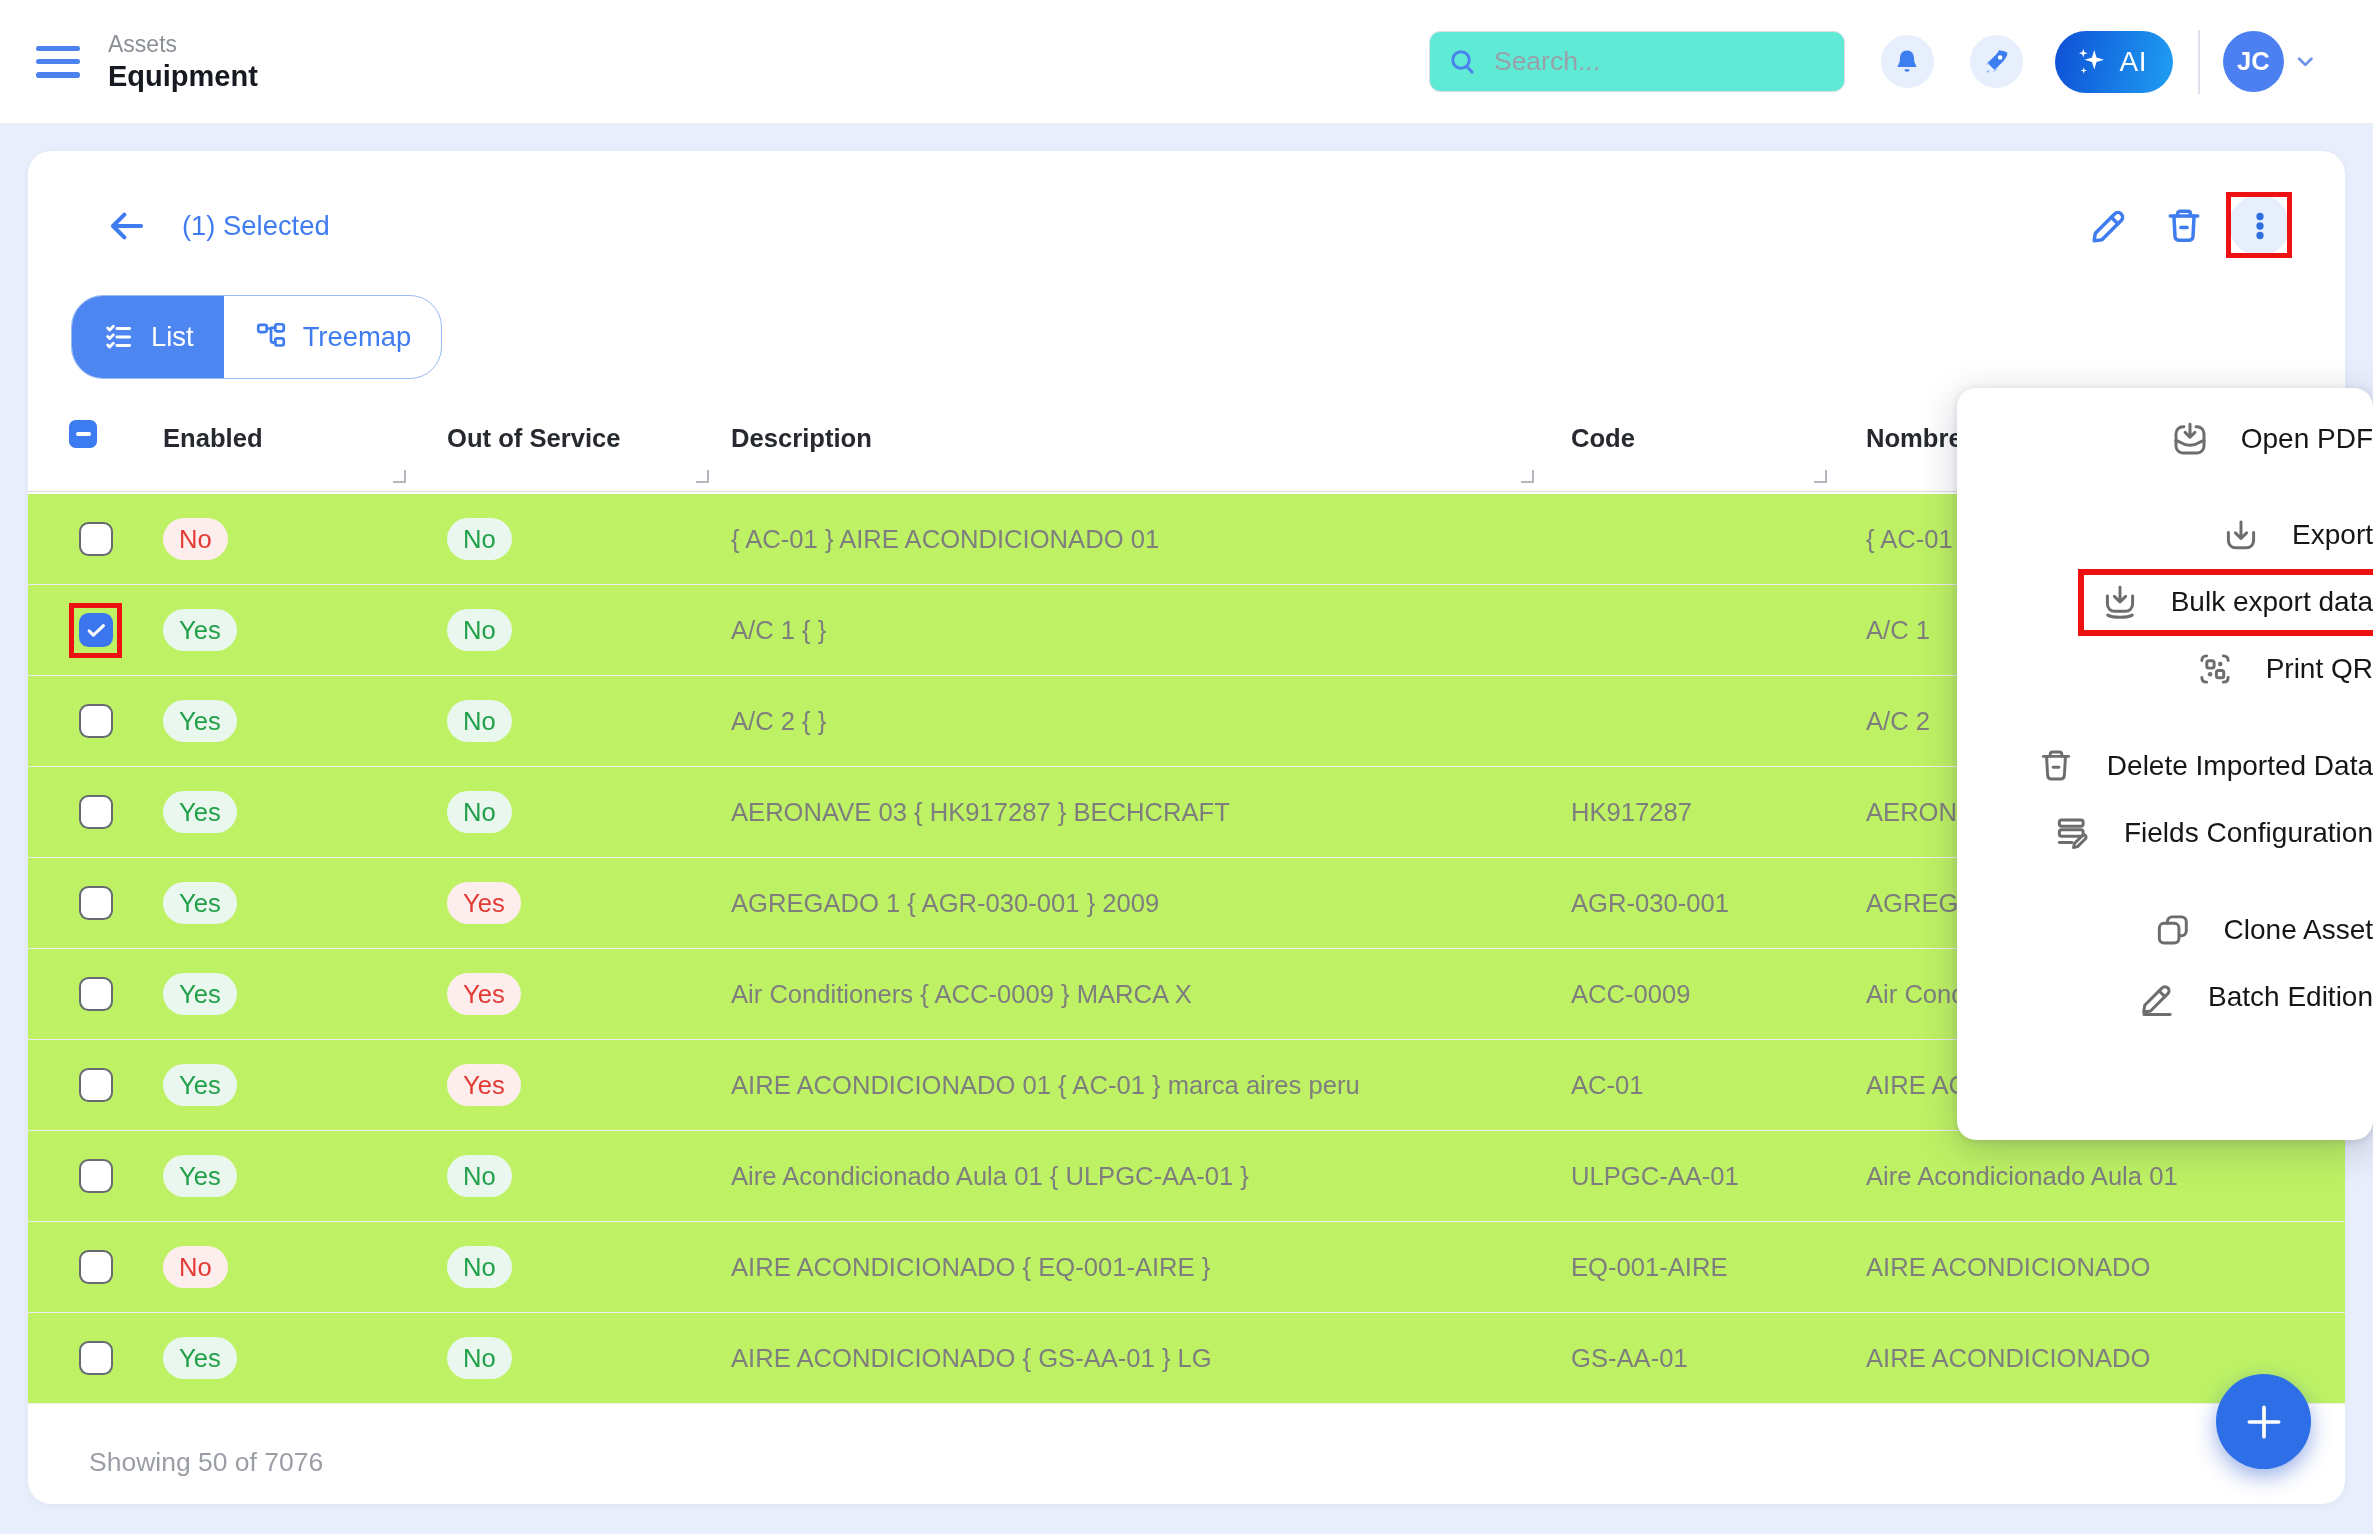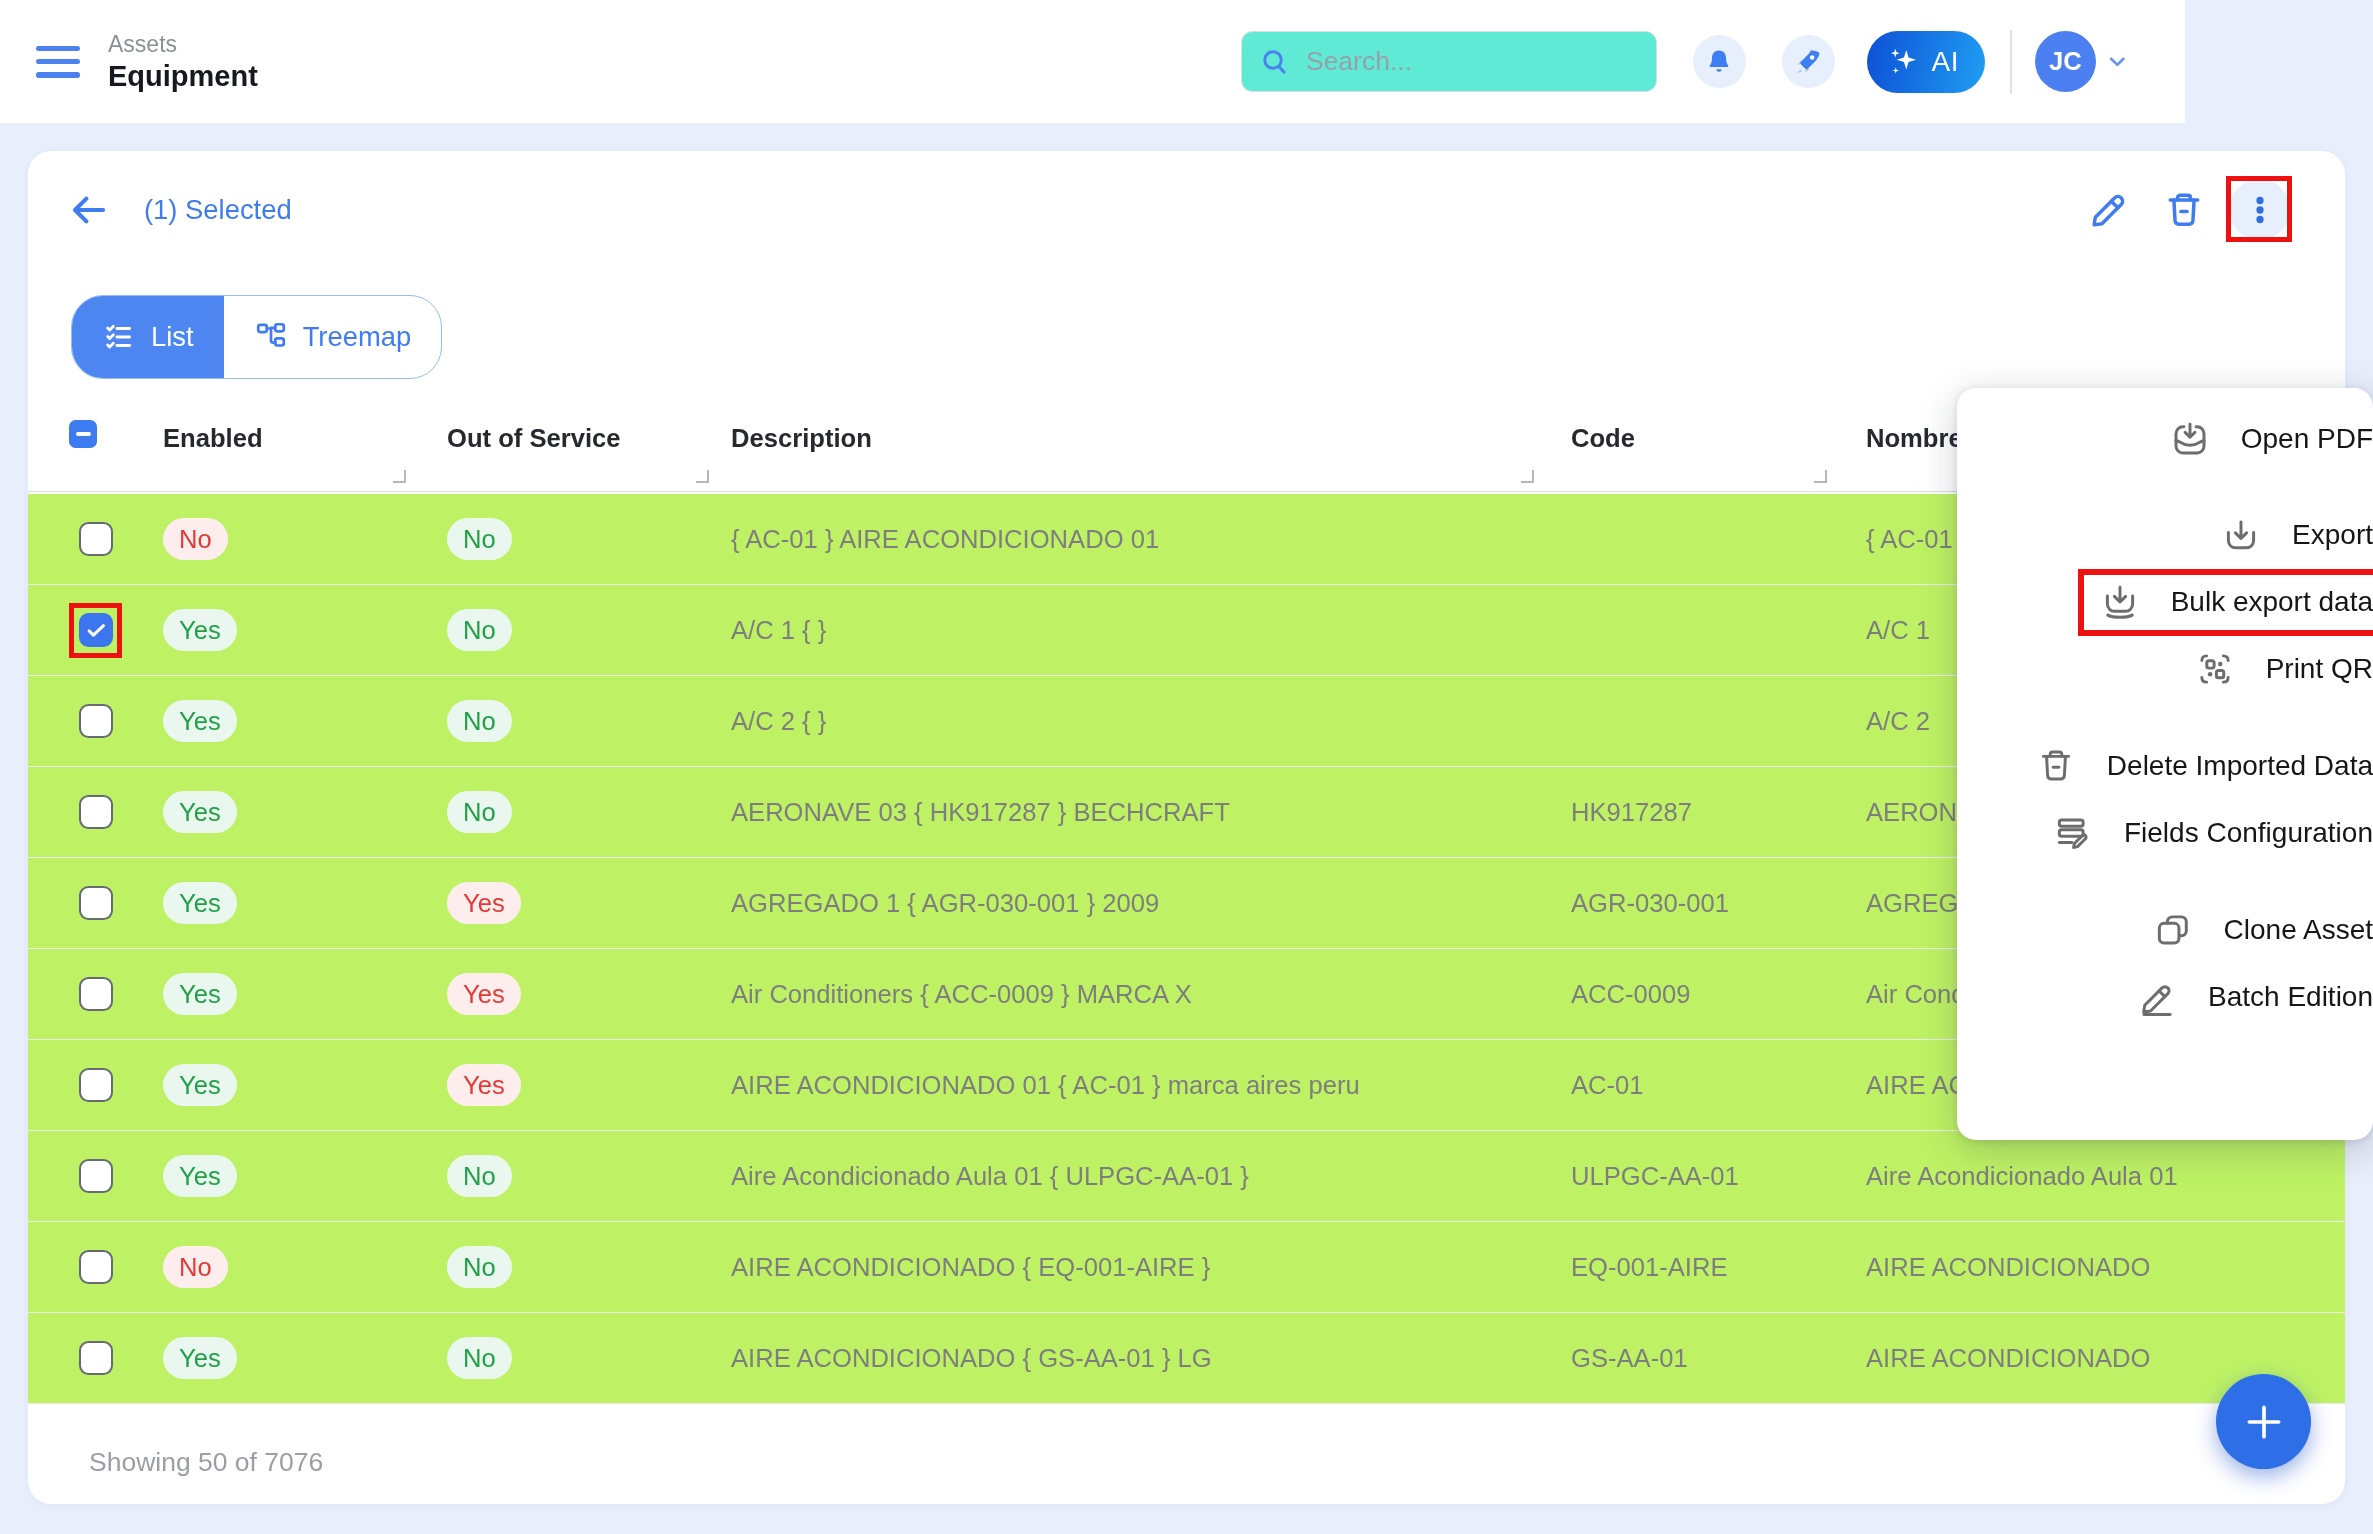--- a/index.html
+++ b/index.html
@@ -1,21 +1,21 @@
 <!DOCTYPE html>
 <html style="font-size:15px"><head>
 <meta charset="utf-8">
 <style>
   * { margin:0; padding:0; box-sizing:border-box; }
   html,body { width:2373px; height:1535px; }
   body { font-family:"Liberation Sans", sans-serif; background:#e8eefb; overflow:hidden; }
   .page { position:relative; width:2373px; height:1535px; }
 
   
-  .topbar { position:absolute; left:0; top:0; width:2185px; height:123px; background:#ffffff;
+  .topbar { position:absolute; left:0; top:0; width:2373px; height:123px; background:#ffffff;
             display:flex; align-items:center; padding:0 55px 0 36px; box-shadow:0 0.9px 0 #edf0f6; z-index:10; }
   .hamburger { width:44px; height:32px; display:flex; flex-direction:column; justify-content:space-between; cursor:pointer; }
   .hamburger span { display:block; height:5.7px; border-radius:2.8px; background:#4b82ee; }
   .titleblock { margin-left:28px; }
   .breadcrumb { font-size:23px; color:#8b9097; line-height:28px; }
   .pagetitle { font-size:29px; color:#16191f; font-weight:600; line-height:36px; }
   .searchbox { margin-left:auto; width:416px; height:61px; border:1.9px solid #dadde4; border-radius:11.4px;
                background:#5eead4; display:flex; align-items:center; padding:0 17px; }
   .searchbox input { border:none; outline:none; font-size:26.5px; color:#444; width:100%; margin-left:15px;
                      font-family:"Liberation Sans", sans-serif; background:transparent; }
@@ -28,22 +28,22 @@
   .ai-btn .ai-label { color:#fff; font-size:28px; font-weight:500; letter-spacing:0.5px; }
   .tb-divider { width:1.9px; height:64px; background:#dde1e9; margin-left:24.6px; flex:none; }
   .avatar { margin-left:23px; width:61px; height:61px; border-radius:50%; background:#4c7ff0; color:#fff;
             display:flex; align-items:center; justify-content:center; font-size:25.6px; font-weight:600; cursor:pointer; flex:none; }
   .avatar-chevron { margin-left:9.5px; cursor:pointer; display:flex; flex:none; }
 
   
   .panel { position:absolute; left:28px; top:151px; width:2317px; height:1353px; background:#ffffff;
            border-radius:23px; box-shadow:0 1.9px 7.6px rgba(40,60,110,.05); }
 
-  .actionbar { position:absolute; left:0; top:28px; width:100%; height:61px; display:flex; align-items:center;
-               padding-left:40px; padding-right:55px; }
+  .actionbar { position:absolute; left:0; top:44px; width:100%; height:61px; display:flex; align-items:center;
+               padding-left:78px; padding-right:55px; }
   .back-btn { width:42px; height:42px; display:flex; align-items:center; justify-content:center; cursor:pointer; }
   .selected-label { margin-left:34px; font-size:27.4px; color:#3f7cf0; }
   .ab-spacer { flex:1; }
   .icon-btn { width:61px; height:61px; display:flex; align-items:center; justify-content:center; cursor:pointer;
               border-radius:50%; margin-left:15px; position:relative; }
   .icon-btn.dots { background:#e7effc; }
 
   .toggle { position:absolute; left:43px; top:144px; height:84px; display:flex; border:1.9px solid #97bbf4;
             border-radius:32px; overflow:hidden; background:#fff;justify-content:space-between; }
   .seg { display:flex; align-items:center; gap:15px; padding:0 30px; font-size:27.4px; cursor:pointer; }

